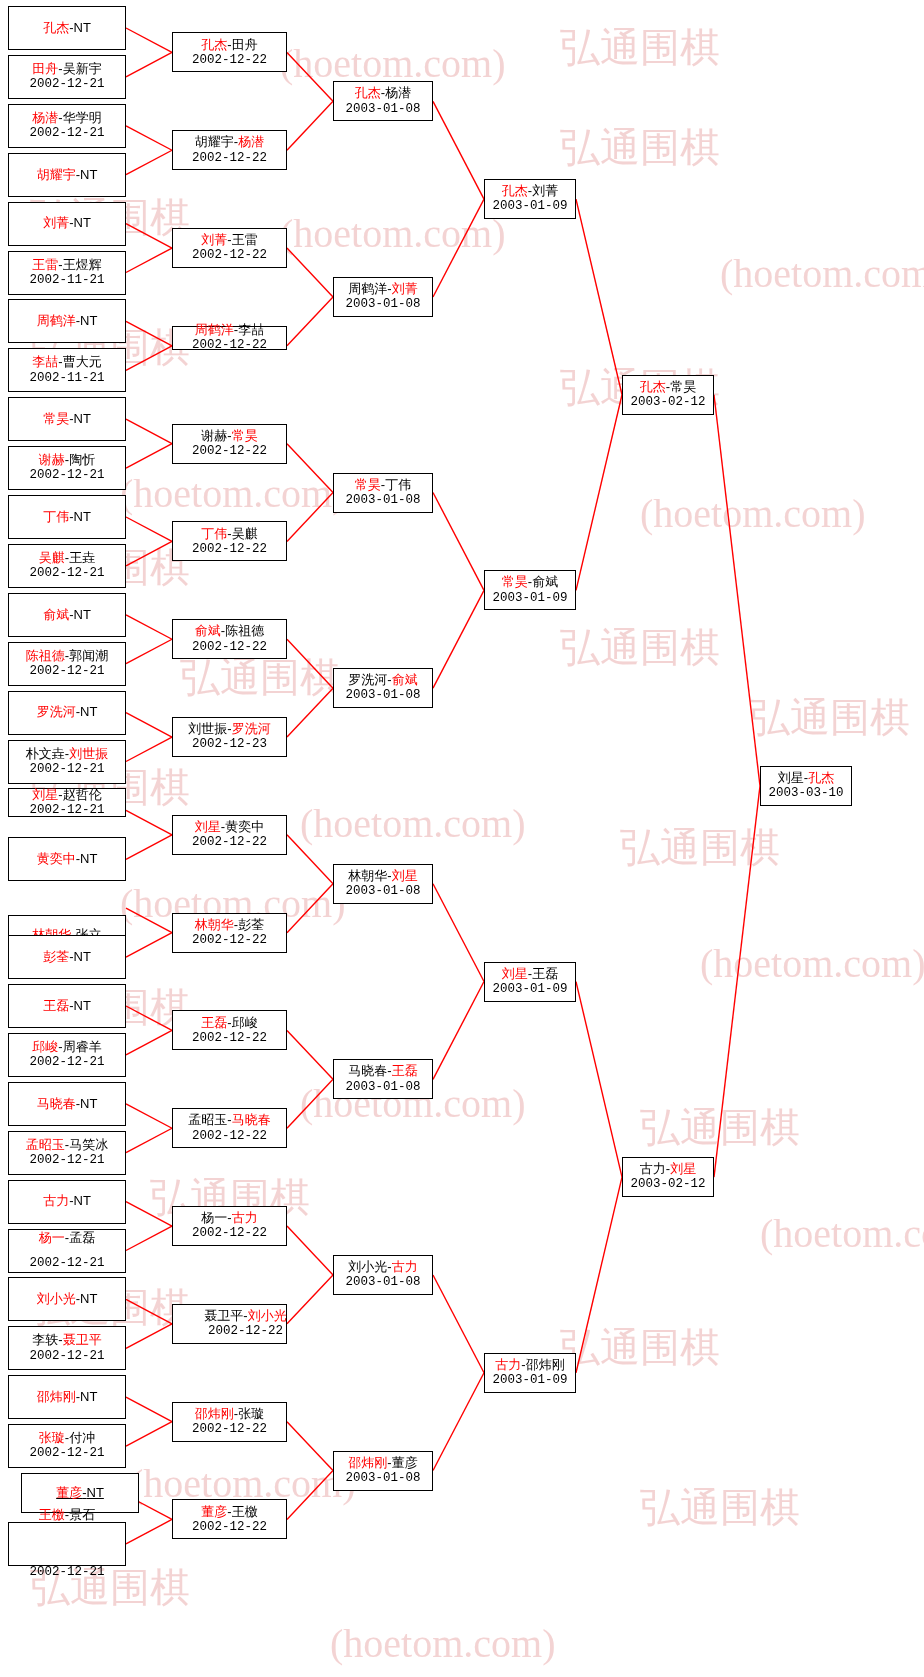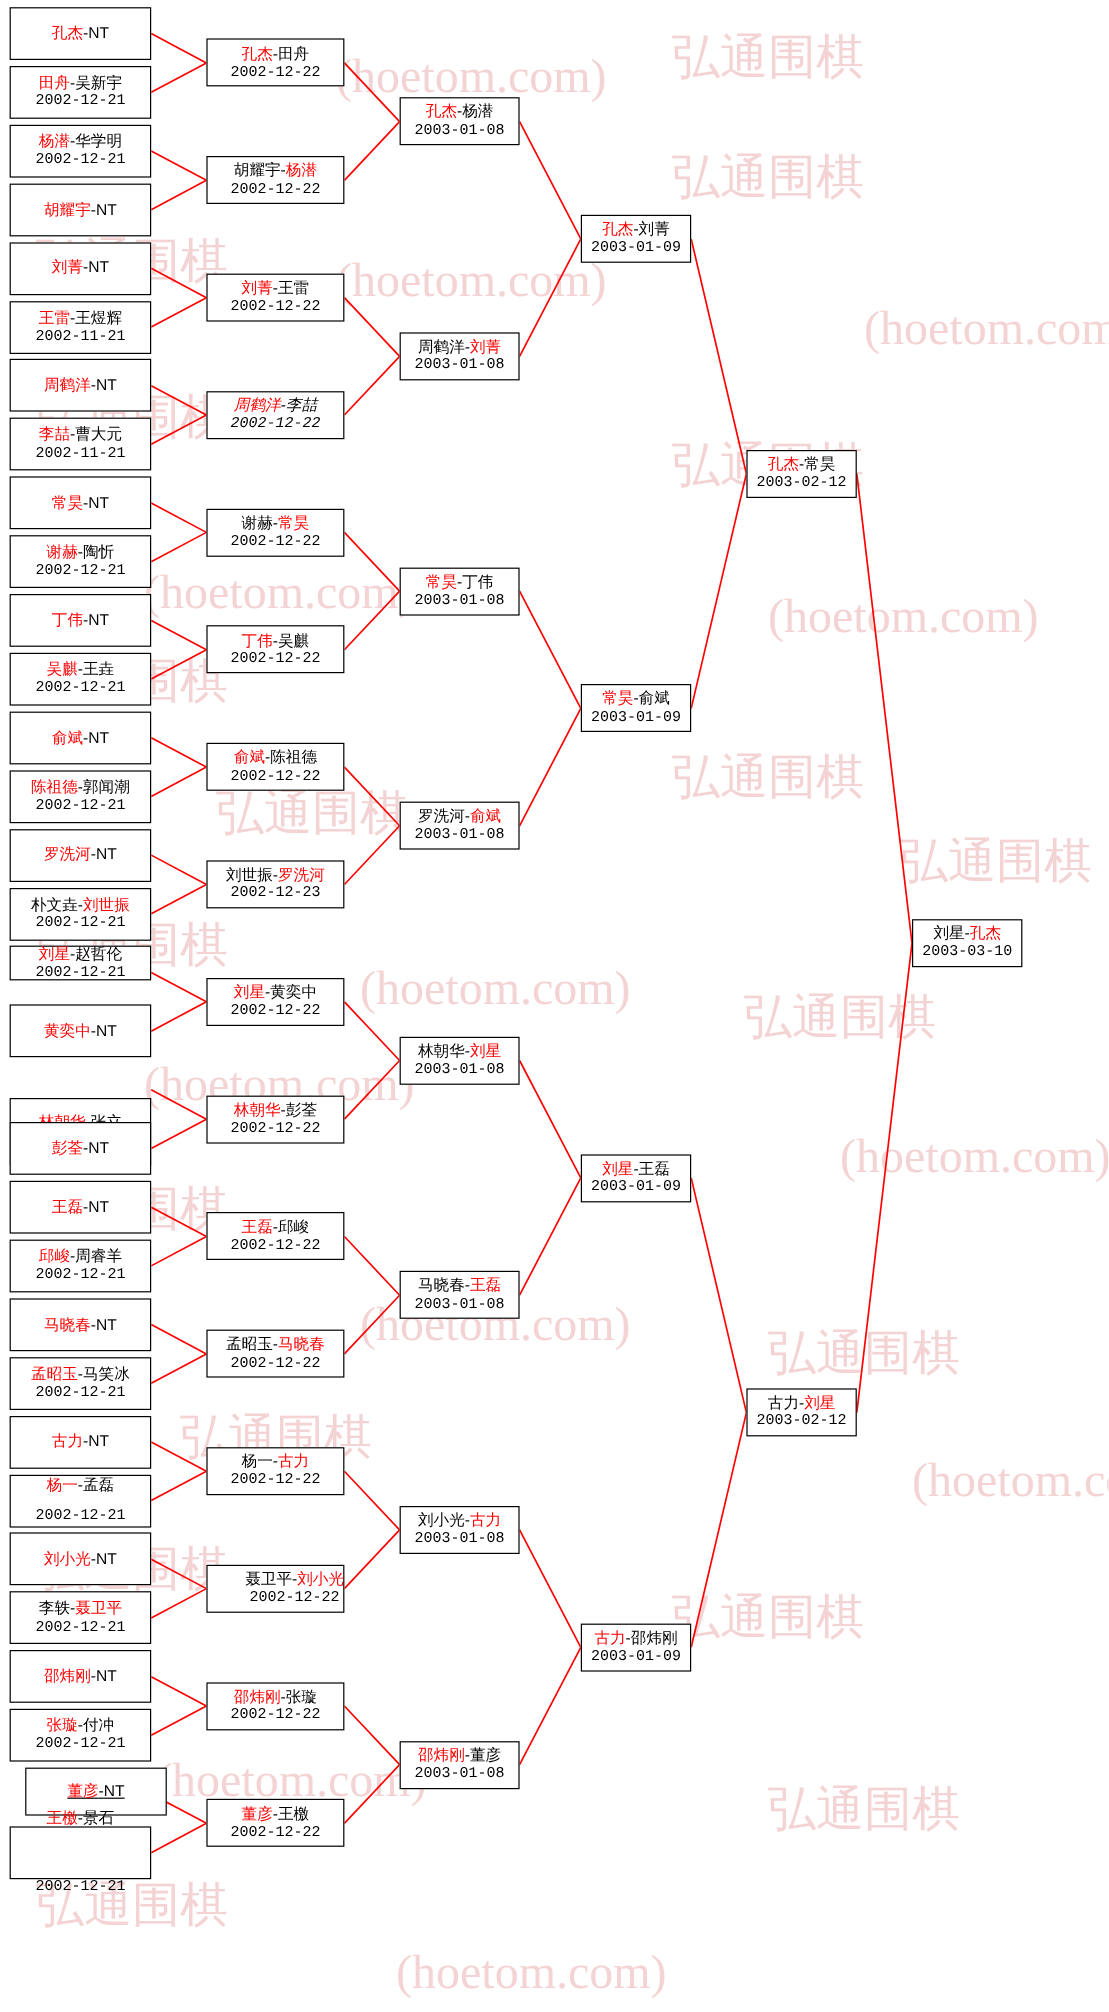--- a/index.html
+++ b/index.html
@@ -289,21 +289,21 @@
         <span class="date">2002-12-22</span>
       </div>
       <div class="node" style="left: 172px; top: 130.25px; width: 115px; height: 40px;">
         <span class="pair"><span class="blk">胡耀宇</span><span class="blk">-</span><span class="red">杨潜</span></span>
         <span class="date">2002-12-22</span>
       </div>
       <div class="node" style="left: 172px; top: 228.05px; width: 115px; height: 40px;">
         <span class="pair"><span class="red">刘菁</span><span class="blk">-</span><span class="blk">王雷</span></span>
         <span class="date">2002-12-22</span>
       </div>
-      <div class="node" style="left: 172px; top: 325.85px; width: 115px; height: 40px; font-style: italic;">
+      <div class="node" style="left: 172px; top: 325.85px; width: 115px; height: 24px;">
         <span class="pair"><span class="red">周鹤洋</span><span class="blk">-</span><span class="blk">李喆</span></span>
         <span class="date">2002-12-22</span>
       </div>
       <div class="node" style="left: 172px; top: 423.65px; width: 115px; height: 40px;">
         <span class="pair"><span class="blk">谢赫</span><span class="blk">-</span><span class="red">常昊</span></span>
         <span class="date">2002-12-22</span>
       </div>
       <div class="node" style="left: 172px; top: 521.45px; width: 115px; height: 40px;">
         <span class="pair"><span class="red">丁伟</span><span class="blk">-</span><span class="blk">吴麒</span></span>
         <span class="date">2002-12-22</span>

